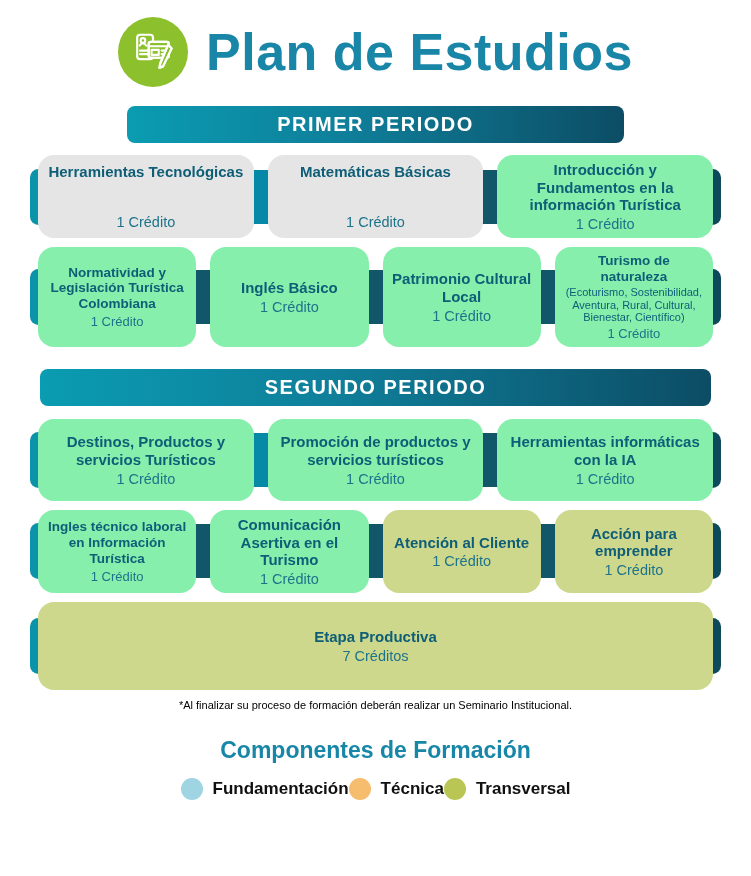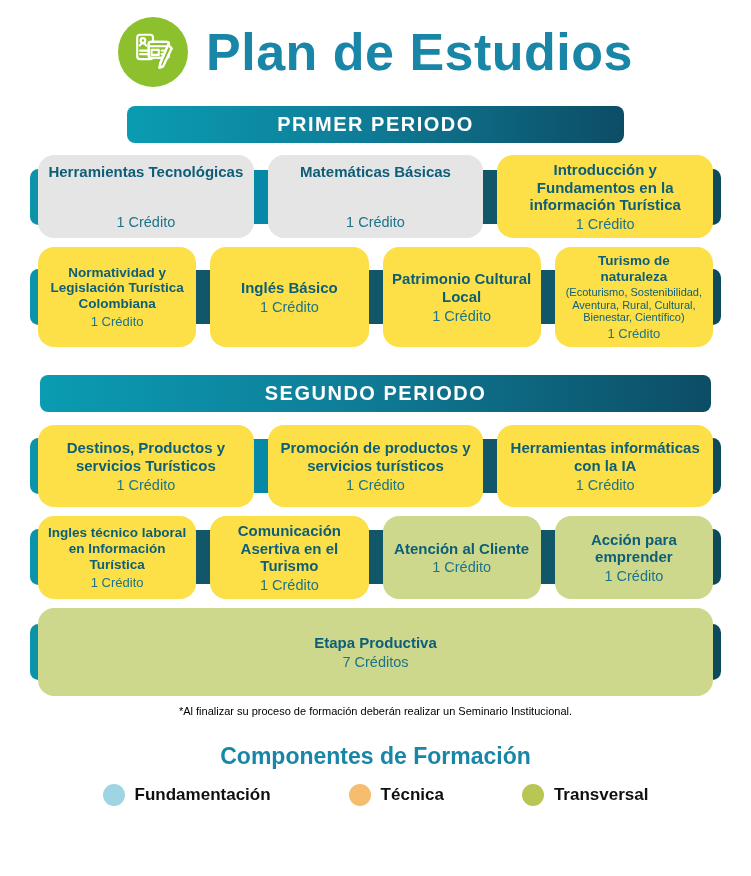--- a/index.html
+++ b/index.html
@@ -8,48 +8,48 @@
 
   
   .header{display:flex;align-items:center;justify-content:center;gap:18px;padding-top:12px;height:80px;}
   .icon-circle{width:70px;height:70px;border-radius:50%;background:#8cc02c;display:flex;align-items:center;justify-content:center;flex:0 0 auto;}
   .page-title{font-size:52px;font-weight:bold;color:#1a86a7;letter-spacing:0.5px;}
 
   
   .banner{height:37px;border-radius:8px;background:linear-gradient(90deg,#0a9cb2 0%,#0f7e99 45%,#0c4d65 100%);
           color:#ffffff;font-weight:bold;font-size:20px;letter-spacing:1.5px;text-align:center;line-height:37px;}
   .banner.narrow{width:497px;margin:14px auto 12px auto;}
-  .banner.wide{margin:28px 40px 13px 40px;}
+  .banner.wide{margin:22px 40px 13px 40px;}
 
   
   .row{display:flex;align-items:stretch;margin:0 30px 9px 30px;}
   .tab{align-self:center;width:17px;height:56px;border-radius:9px;flex:0 0 auto;}
   .tab.start{background:#0b93a9;margin-right:-9px;}
   .tab.end{background:#0d4a5b;margin-left:-9px;}
   .conn{align-self:center;width:22px;height:54px;margin:0 -4px;flex:0 0 auto;}
   .conn.mid{background:#0589a6;}
   .conn.dark{background:#12566a;}
   .card{position:relative;z-index:1;flex:1 1 0;border-radius:16px;display:flex;flex-direction:column;
         align-items:center;justify-content:center;text-align:center;min-height:82px;padding:6px 8px;box-sizing:border-box;}
   .card.fund{background:#e5e5e5;gap:32px;}
-  .card.tec{background:#fde047;}
+  .card.tec{background:#86efac;}
   .card.trans{background:#cdd88c;}
   .card-title{font-weight:bold;color:#0e5e77;font-size:15px;line-height:1.18;}
   .card-title.sm{font-size:13.5px;}
   .card-sub{color:#0e5e77;font-size:11px;line-height:1.15;margin-top:1px;}
   .card-credit{color:#1d7389;font-size:14.5px;margin-top:2px;}
   .card-credit.sm{font-size:13px;}
   .etapa-row .card{min-height:88px;}
 
   
   .footnote{text-align:center;font-size:11px;color:#000000;}
 
   
   .legend-title{margin-top:26px;text-align:center;font-size:23px;font-weight:bold;color:#1786a7;}
-  .legend-items{display:flex;justify-content:center;align-items:center;gap:78px;margin-top:14px;}
+  .legend-items{display:flex;justify-content:center;align-items:center;margin-top:14px;}
   .legend-item{display:flex;align-items:center;gap:10px;}
   .legend-dot{width:22px;height:22px;border-radius:50%;flex:0 0 auto;}
   .legend-label{font-size:17px;font-weight:bold;color:#101010;}
 </style>
 </head>
 <body>
 
 <div class="page">
 
   <div class="header">

